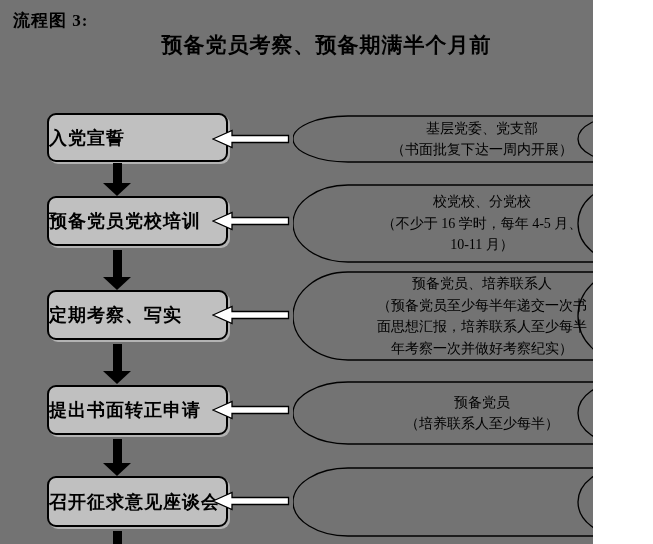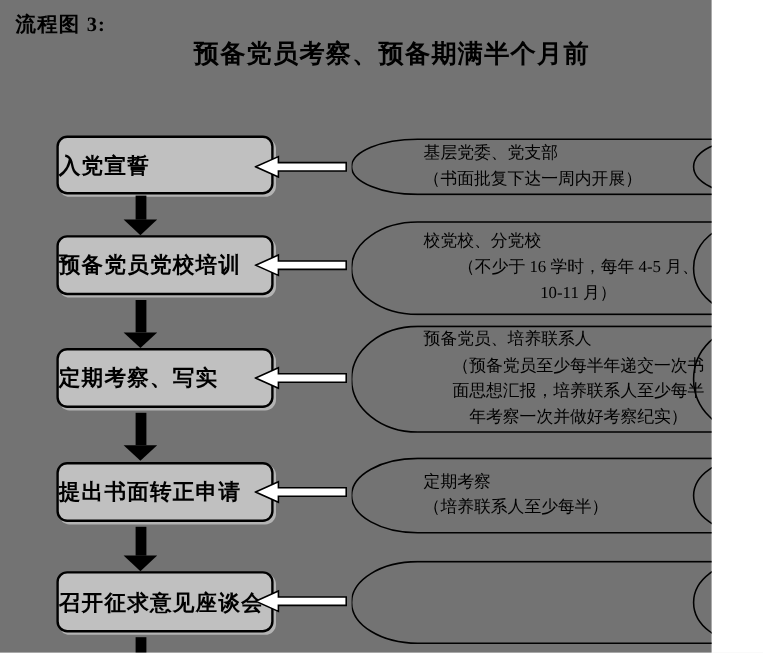--- a/index.html
+++ b/index.html
@@ -36,21 +36,21 @@
     border-right:14px solid transparent;border-top:13px solid #000;
   }
   .hollow-arrow{position:absolute;left:212px;width:78px;height:20px;}
   .note-shape{position:absolute;left:293px;width:360px;}
   .note-shape svg{position:absolute;left:0;top:0;}
   .note-text{
     position:absolute;left:60px;top:0;width:258px;height:100%;
     display:flex;flex-direction:column;justify-content:center;
     font-size:14px;line-height:21.5px;
   }
-  .note-text .c{text-align:left;white-space:nowrap;}
+  .note-text .c{text-align:center;white-space:nowrap;}
   .note-text .l{text-align:center;white-space:nowrap;}
 </style>
 </head>
 <body>
 
 <div class="page">
 
   <div class="figure-label">流程图 3:</div>
   <div class="page-title">预备党员考察、预备期满半个月前</div>
 
@@ -133,21 +133,21 @@
   <div class="hollow-arrow" style="top:400px">
     <svg width="78" height="20" viewBox="0 0 78 20">
       <path d="M1,10 L20,1.5 L20,6.5 L76.5,6.5 L76.5,13.5 L20,13.5 L20,18.5 Z" fill="#fff" stroke="#000" stroke-width="1.3"></path>
     </svg>
   </div>
   <div class="note-shape" style="top:381px;height:64px">
     <svg width="360" height="64" viewBox="0 0 360 64">
         <path d="M55,1 A55 31 0 0 0 55,63 M55,1 L360,1 M55,63 L360,63 M330,1 A45 31 0 0 0 330,63" fill="none" stroke="#000000" stroke-width="1.3"></path>
       </svg>
     <div class="note-text">
-      <div class="c">定期考察</div>
+      <div class="c">预备党员</div>
       <div class="c">（培养联系人至少每半）</div>
     </div>
   </div>
 
   <div class="step-box" style="top:476px;height:51px">
     <span>召开征求意见座谈会</span>
   </div>
   <div class="down-arrow" style="top:531px">
     <div class="shaft" style="height:13px"></div>
   </div>

